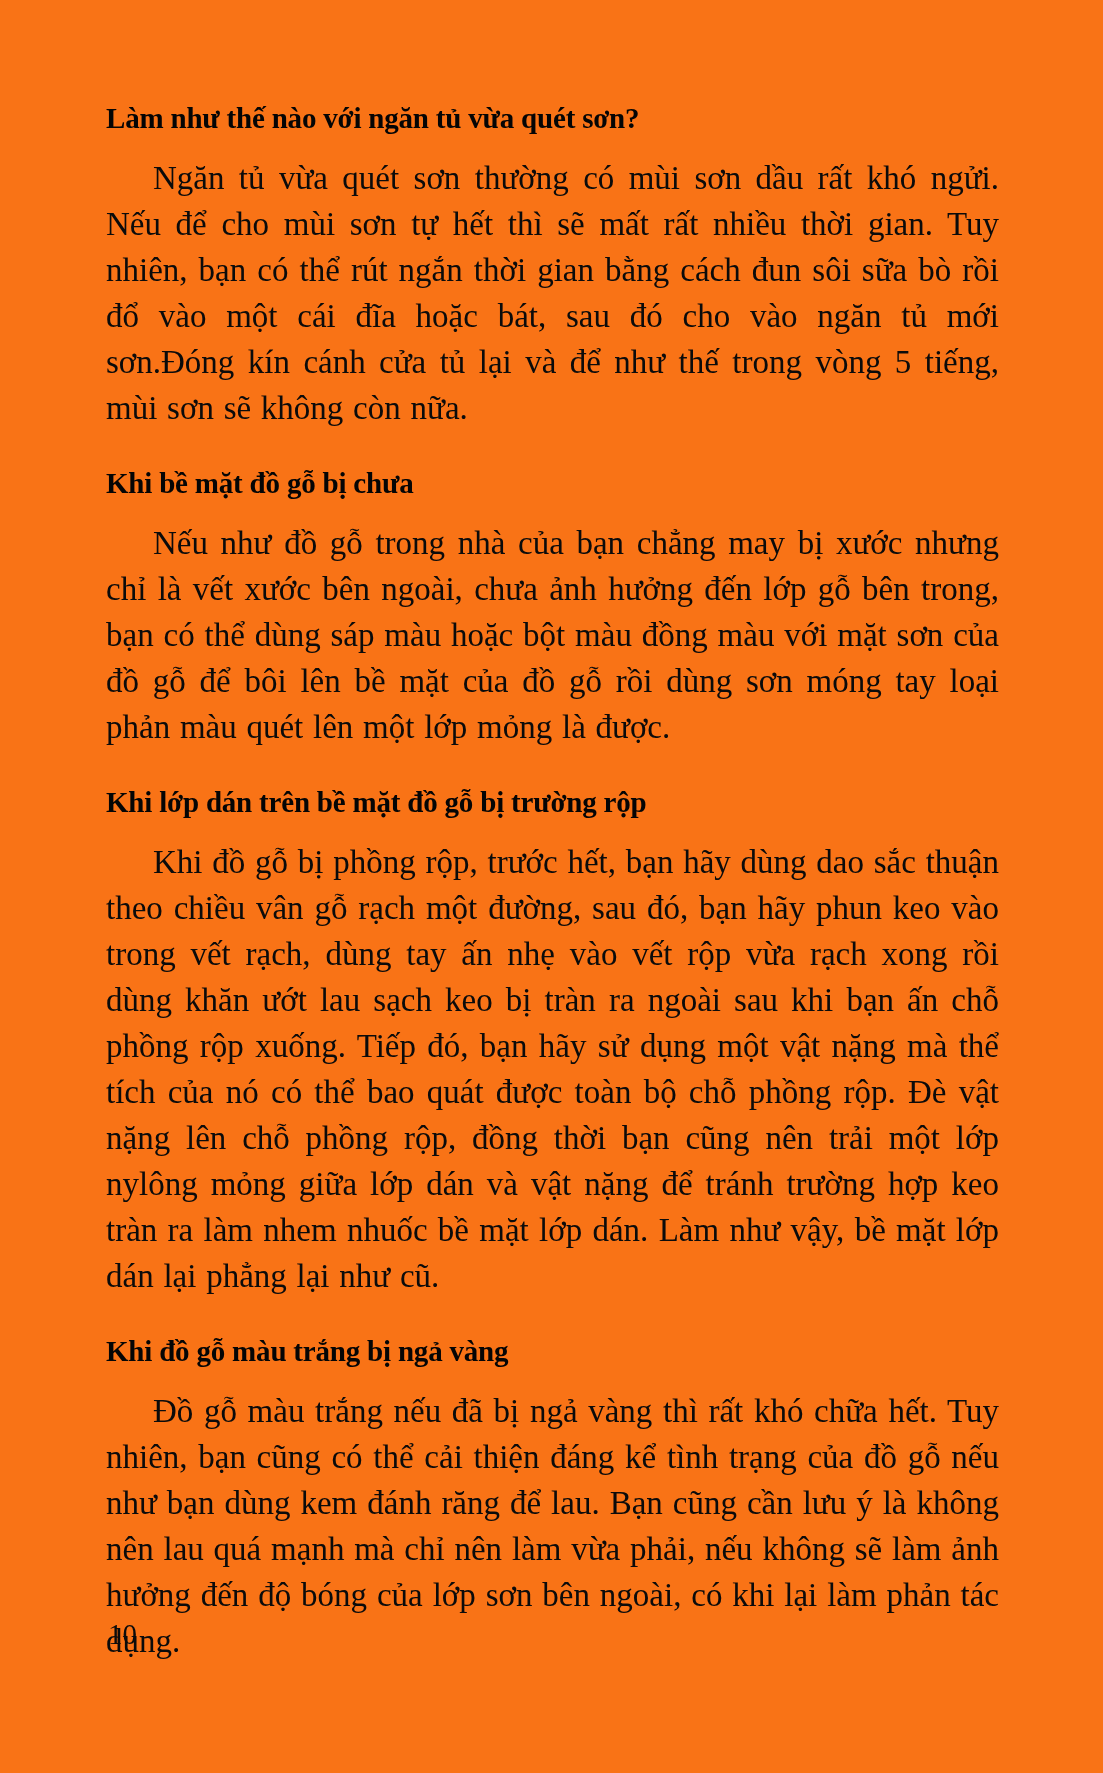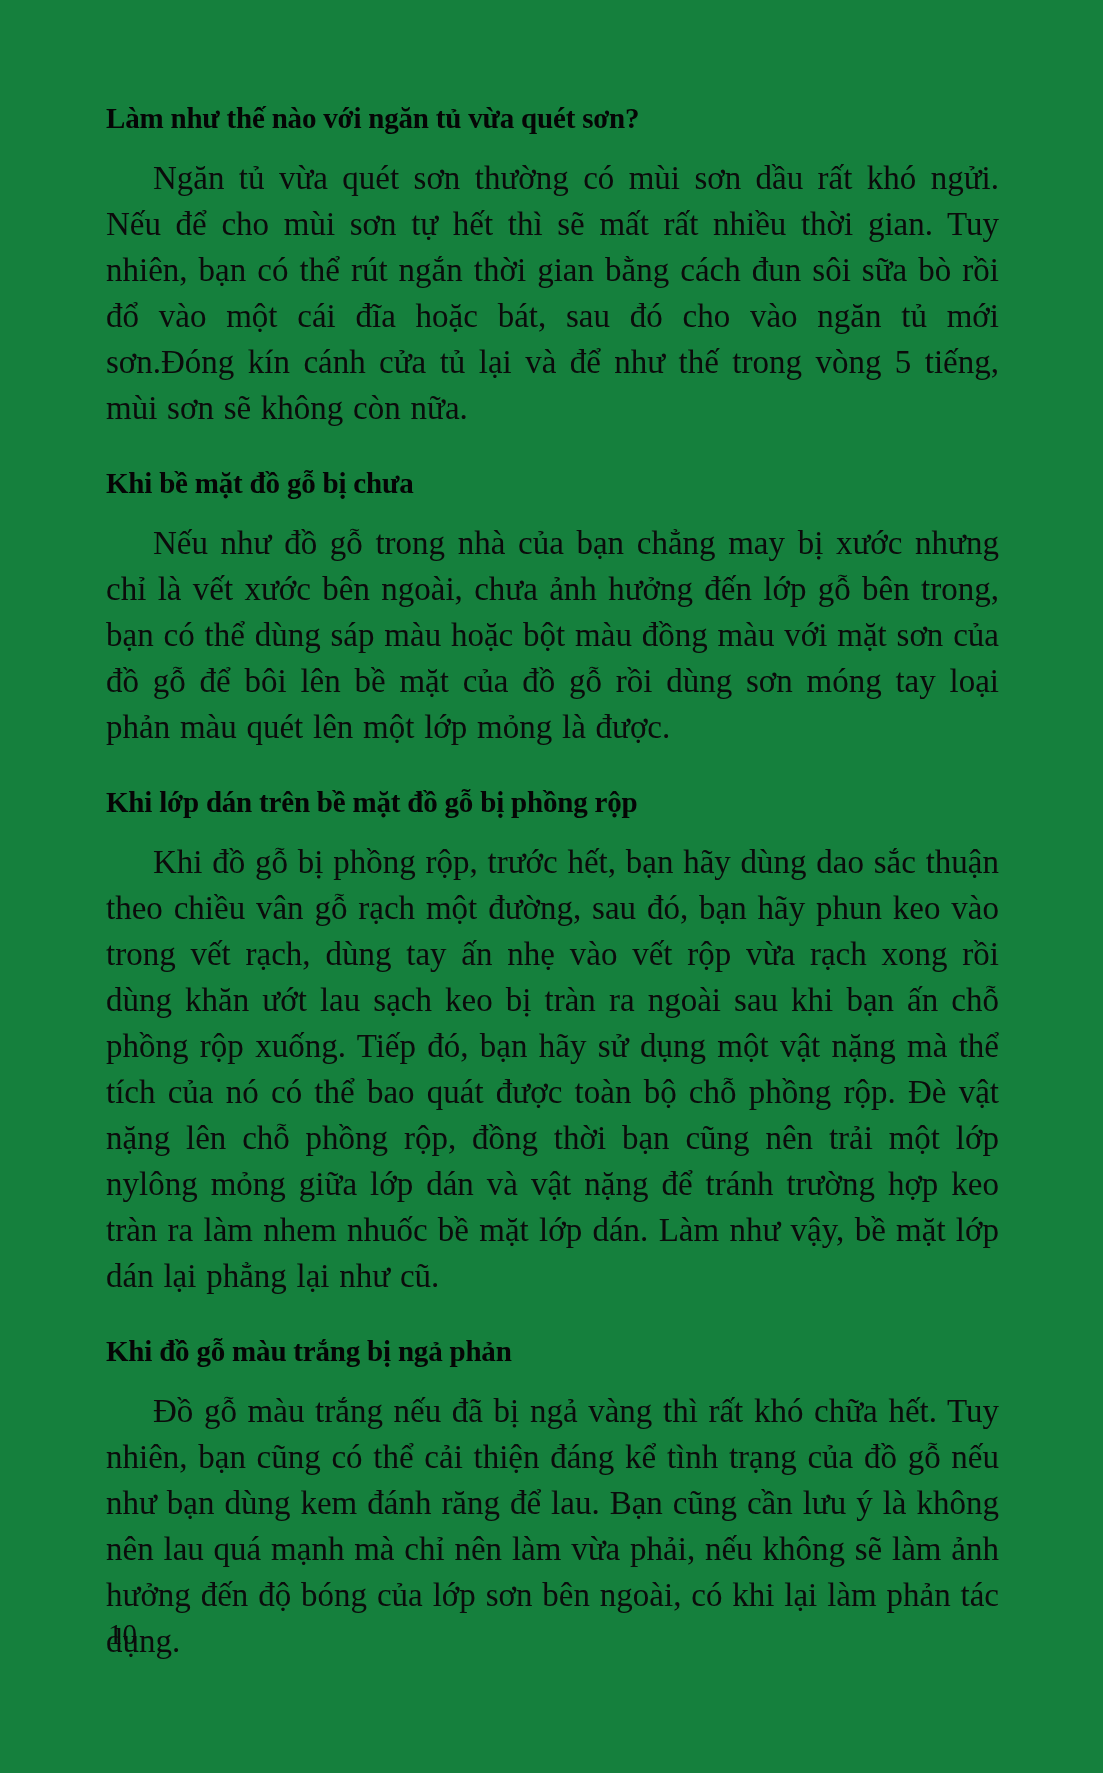--- a/index.html
+++ b/index.html
@@ -13,21 +13,21 @@
     height: 1773px;
     overflow: hidden;
     font-family: "Liberation Serif", "DejaVu Serif", serif;
     color: #0b0b0b;
   }
   .page {
     box-sizing: border-box;
     width: 1103px;
     height: 1773px;
     padding: 96px 104px 0 106px;
-    background: #15803d;
+    background: #f97316;
     position: relative;
   }
   .section-heading {
     font-size: 29px;
     font-weight: 700;
     letter-spacing: -0.2px;
     margin: 30px 0 15px 0;
     line-height: 44px;
     color: #050505;
   }
@@ -60,24 +60,24 @@
     <h2 class="section-heading">Làm như thế nào với ngăn tủ vừa quét sơn?</h2>
     <p class="body-text">Ngăn tủ vừa quét sơn thường có mùi sơn dầu rất khó ngửi. Nếu để cho mùi sơn tự hết thì sẽ mất rất nhiều thời gian. Tuy nhiên, bạn có thể rút ngắn thời gian bằng cách đun sôi sữa bò rồi đổ vào một cái đĩa hoặc bát, sau đó cho vào ngăn tủ mới sơn.Đóng kín cánh cửa tủ lại và để như thế trong vòng 5 tiếng, mùi sơn sẽ không còn nữa.</p>
   </div>
 
   <div class="section">
     <h2 class="section-heading">Khi bề mặt đồ gỗ bị chưa</h2>
     <p class="body-text">Nếu như đồ gỗ trong nhà của bạn chẳng may bị xước nhưng chỉ là vết xước bên ngoài, chưa ảnh hưởng đến lớp gỗ bên trong, bạn có thể dùng sáp màu hoặc bột màu đồng màu với mặt sơn của đồ gỗ để bôi lên bề mặt của đồ gỗ rồi dùng sơn móng tay loại phản màu quét lên một lớp mỏng là được.</p>
   </div>
 
   <div class="section">
-    <h2 class="section-heading">Khi lớp dán trên bề mặt đồ gỗ bị phồng rộp</h2>
+    <h2 class="section-heading">Khi lớp dán trên bề mặt đồ gỗ bị trường rộp</h2>
     <p class="body-text">Khi đồ gỗ bị phồng rộp, trước hết, bạn hãy dùng dao sắc thuận theo chiều vân gỗ rạch một đường, sau đó, bạn hãy phun keo vào trong vết rạch, dùng tay ấn nhẹ vào vết rộp vừa rạch xong rồi dùng khăn ướt lau sạch keo bị tràn ra ngoài sau khi bạn ấn chỗ phồng rộp xuống. Tiếp đó, bạn hãy sử dụng một vật nặng mà thể tích của nó có thể bao quát được toàn bộ chỗ phồng rộp. Đè vật nặng lên chỗ phồng rộp, đồng thời bạn cũng nên trải một lớp nylông mỏng giữa lớp dán và vật nặng để tránh trường hợp keo tràn ra làm nhem nhuốc bề mặt lớp dán. Làm như vậy, bề mặt lớp dán lại phẳng lại như cũ.</p>
   </div>
 
   <div class="section">
-    <h2 class="section-heading">Khi đồ gỗ màu trắng bị ngả phản</h2>
+    <h2 class="section-heading">Khi đồ gỗ màu trắng bị ngả vàng</h2>
     <p class="body-text">Đồ gỗ màu trắng nếu đã bị ngả vàng thì rất khó chữa hết. Tuy nhiên, bạn cũng có thể cải thiện đáng kể tình trạng của đồ gỗ nếu như bạn dùng kem đánh răng để lau. Bạn cũng cần lưu ý là không nên lau quá mạnh mà chỉ nên làm vừa phải, nếu không sẽ làm ảnh hưởng đến độ bóng của lớp sơn bên ngoài, có khi lại làm phản tác dụng.</p>
   </div>
 
   <div class="page-number">10</div>
 
 </div>
 
 </body></html>

